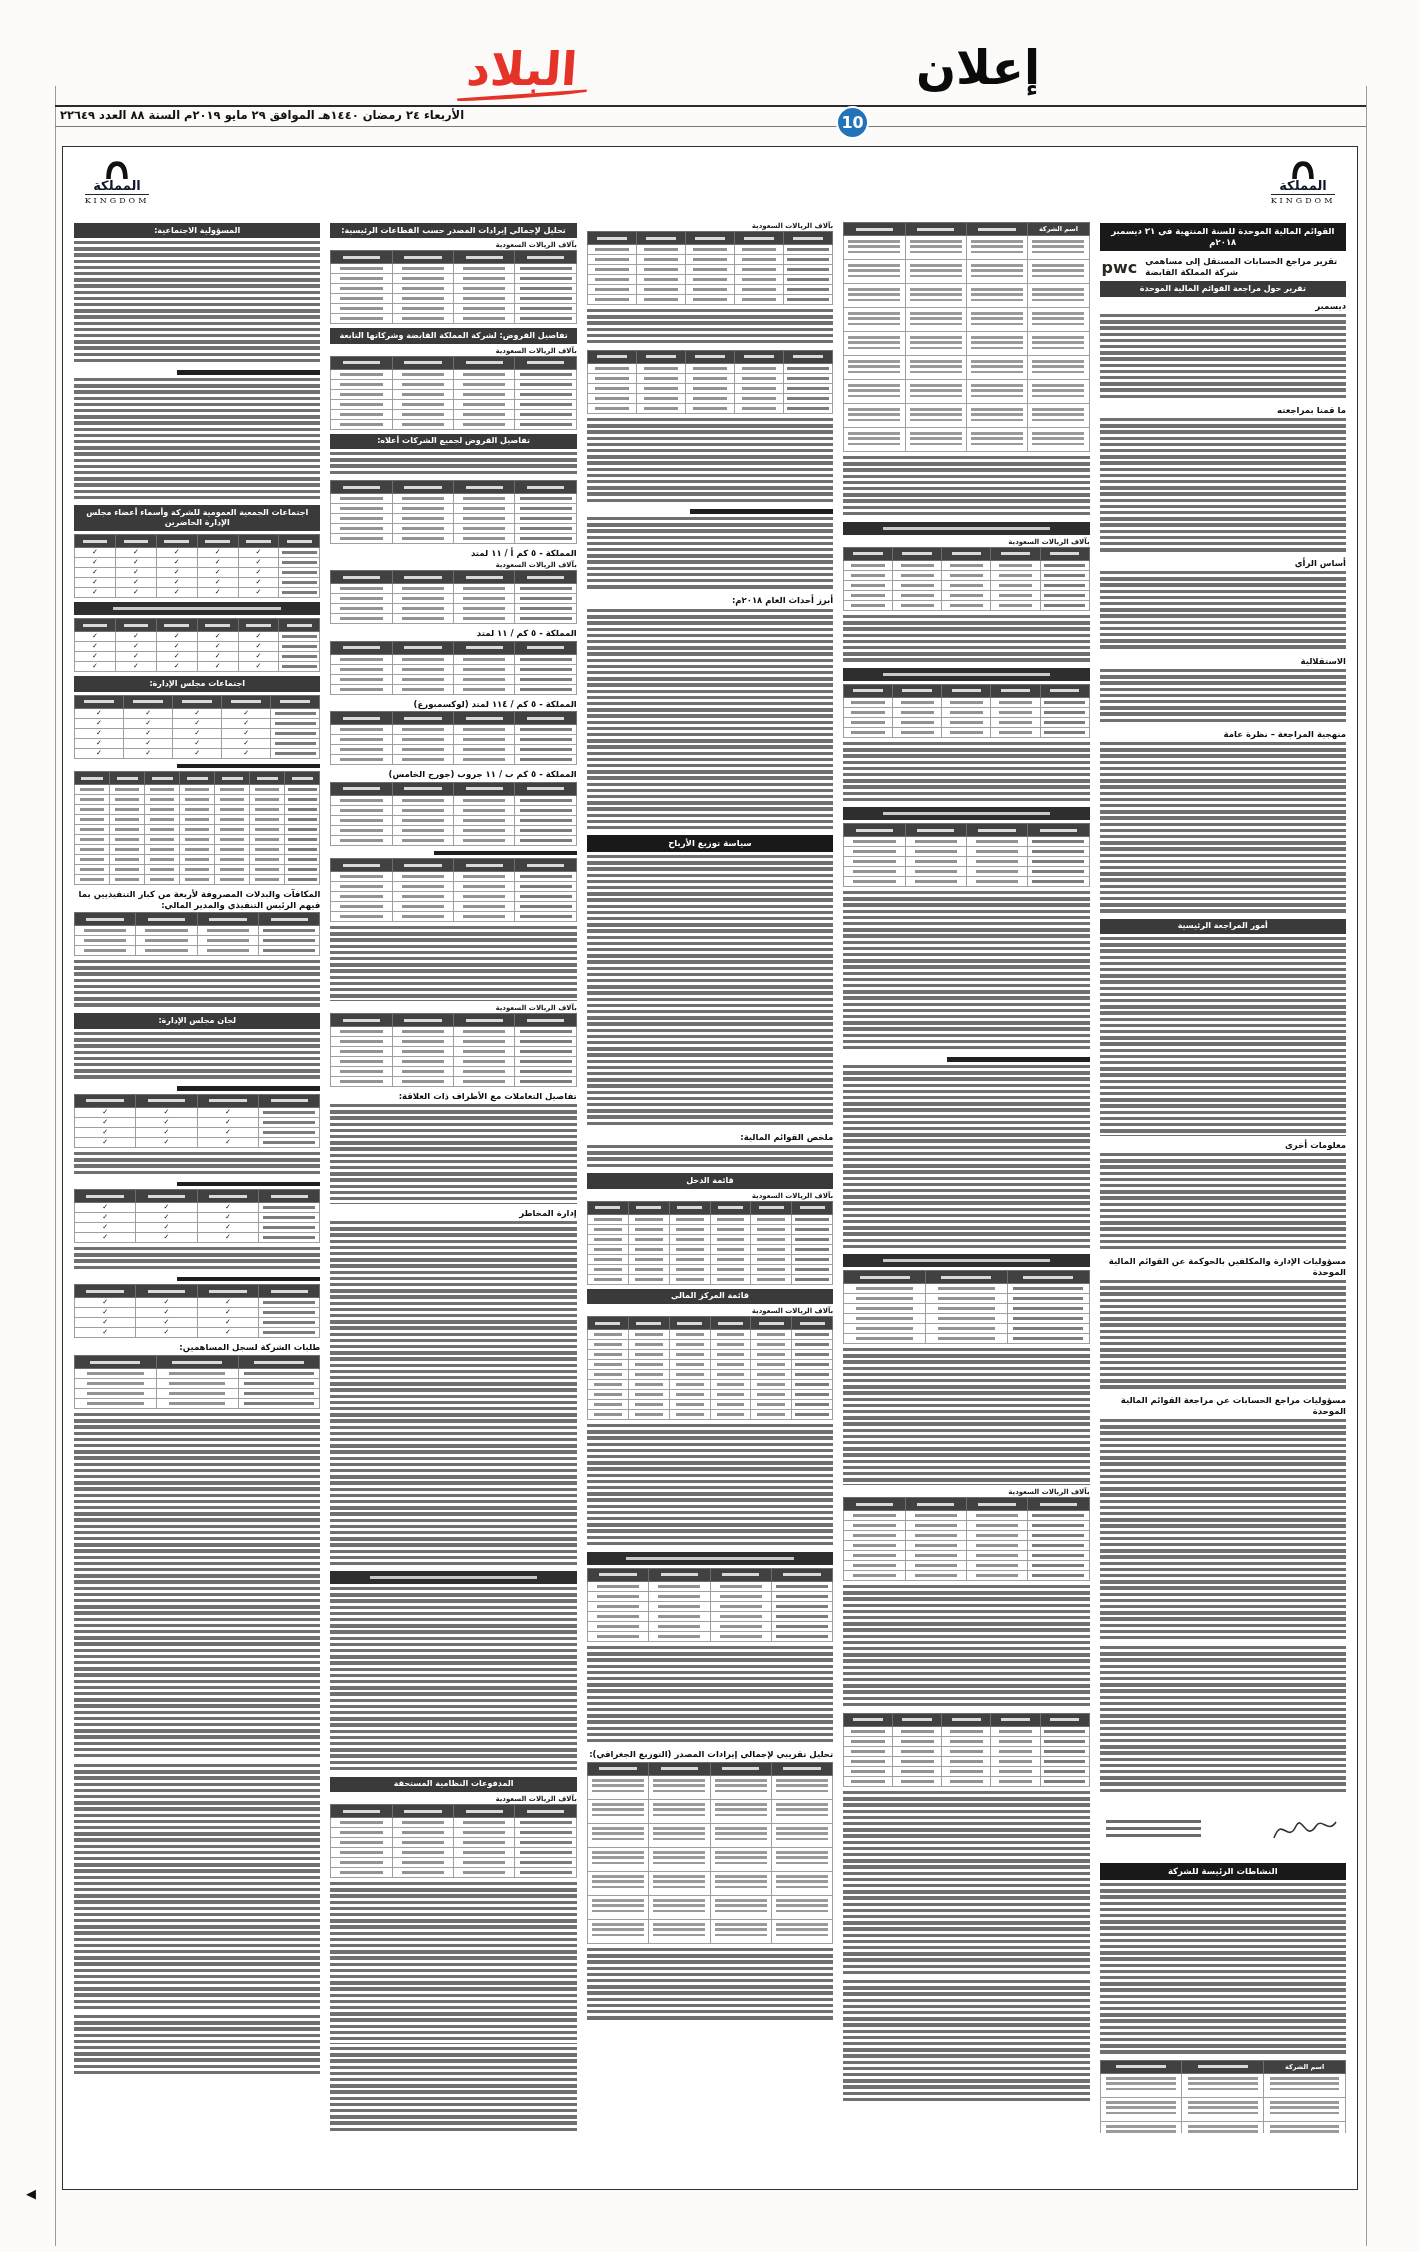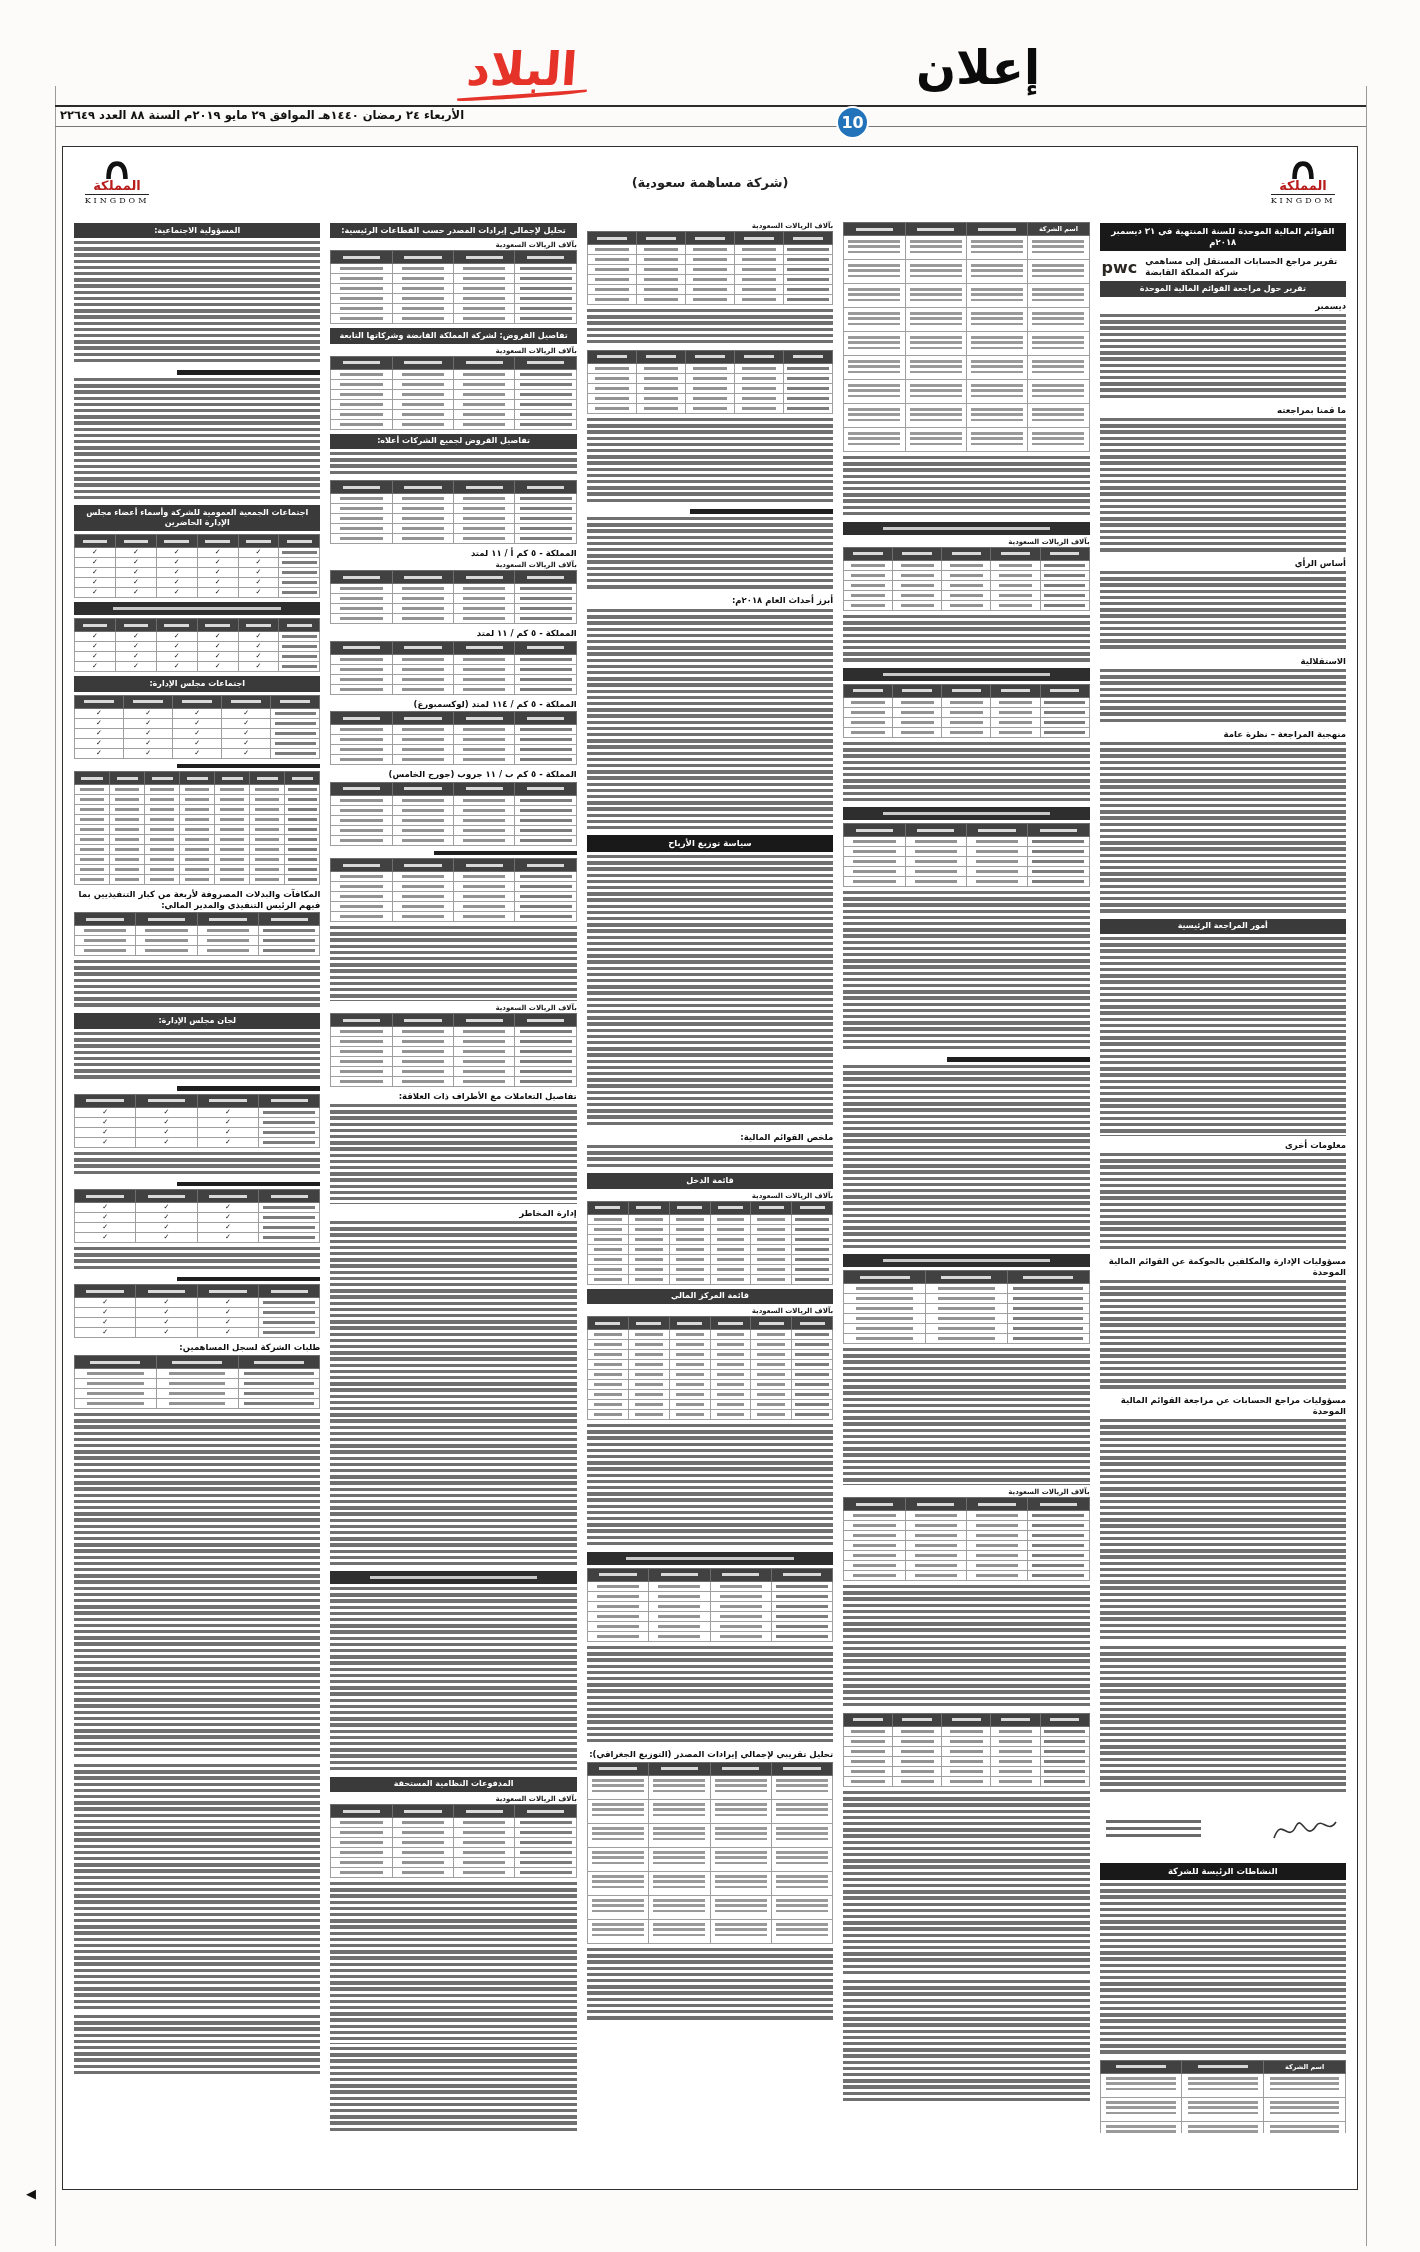--- a/index.html
+++ b/index.html
@@ -22,21 +22,21 @@
   .section-label{position:absolute;top:42px;left:918px;width:122px;text-align:left;font-size:47px;font-weight:bold;color:#0b0b0b;line-height:1.1}
   .page-badge{position:absolute;top:106px;left:836px;width:33px;height:33px;border-radius:50%;background:var(--badge-blue);color:#fff;display:flex;align-items:center;justify-content:center;border:2px solid #fff;font-size:16px;font-weight:bold}
   .corner-arrow{position:absolute;left:26px;top:2186px;font-size:13px;color:#111}
   .ad-box{position:absolute;left:62px;top:146px;width:1296px;height:2044px;border:1.5px solid #2f2f2f;background:#fff;padding:4px 8px 8px}
   .ad-header{display:flex;align-items:center;justify-content:space-between;height:62px;padding:2px 6px}
   .ad-title-wrap{flex:1;text-align:center}
   .ad-company{font-size:30px;font-weight:bold;color:#161616;line-height:1.15}
   .ad-company-type{font-size:13px;font-weight:bold;color:#222}
   .klogo{width:80px;text-align:center;flex:0 0 auto}
   .klogo-mark{display:block;margin:0 auto;width:34px;height:20px}
-  .klogo-ar{font-size:13px;font-weight:bold;line-height:1.1;color:#b91c1c}
+  .klogo-ar{font-size:13px;font-weight:bold;line-height:1.1;color:#0f172a}
   .klogo-line{height:1px;background:#222;margin:1px 8px}
   .klogo-en{font-size:8px;letter-spacing:3px;color:#111;font-family:"DejaVu Serif","Liberation Serif",serif}
   .ad-title-bar{height:26px;line-height:26px;background:var(--bar-black);color:#fff;text-align:center;font-size:15px;font-weight:bold;margin:0 2px}
   .ad-columns{display:flex;gap:10px;padding:7px 3px 0;height:1920px;overflow:hidden}
   .col{flex:1 1 0;min-width:0;overflow:hidden}
   .blk-bar{background:#191919;color:#fff;font-size:8.5px;font-weight:bold;text-align:center;padding:3px 0;margin:3px 0;line-height:1.3}
   .blk-subbar{background:#3a3a3a;color:#fff;font-size:8px;font-weight:bold;text-align:center;padding:2.5px 2px;margin:3px 0;line-height:1.3}
   .blk-barGreek{background:#2e2e2e;height:13px;margin:3px 0;display:flex;align-items:center;justify-content:center}
   .bg-dash{width:68%;height:3px;background:rgba(255,255,255,.75)}
   .blk-bold{font-size:8.5px;font-weight:bold;color:#0f0f0f;margin:4px 0 2px;line-height:1.25;text-align:right}
@@ -94,21 +94,20 @@
       <div class="klogo">
         <svg class="klogo-mark" viewBox="0 0 40 26" aria-hidden="true">
           <path d="M6 26 C6 8 12 3 20 3 C28 3 34 8 34 26 L28 26 C28 13 24 9 20 9 C16 9 12 13 12 26 Z" fill="#111"></path>
         </svg>
         <div class="klogo-ar">المملكة</div>
         <div class="klogo-line"></div>
         <div class="klogo-en">KINGDOM</div>
       </div>
 
       <div class="ad-title-wrap">
-        <div class="ad-company-type">(شركة مساهمة سعودية)</div>
       </div>
 
       <div class="klogo">
         <svg class="klogo-mark" viewBox="0 0 40 26" aria-hidden="true">
           <path d="M6 26 C6 8 12 3 20 3 C28 3 34 8 34 26 L28 26 C28 13 24 9 20 9 C16 9 12 13 12 26 Z" fill="#111"></path>
         </svg>
         <div class="klogo-ar">المملكة</div>
         <div class="klogo-line"></div>
         <div class="klogo-en">KINGDOM</div>
       </div>

